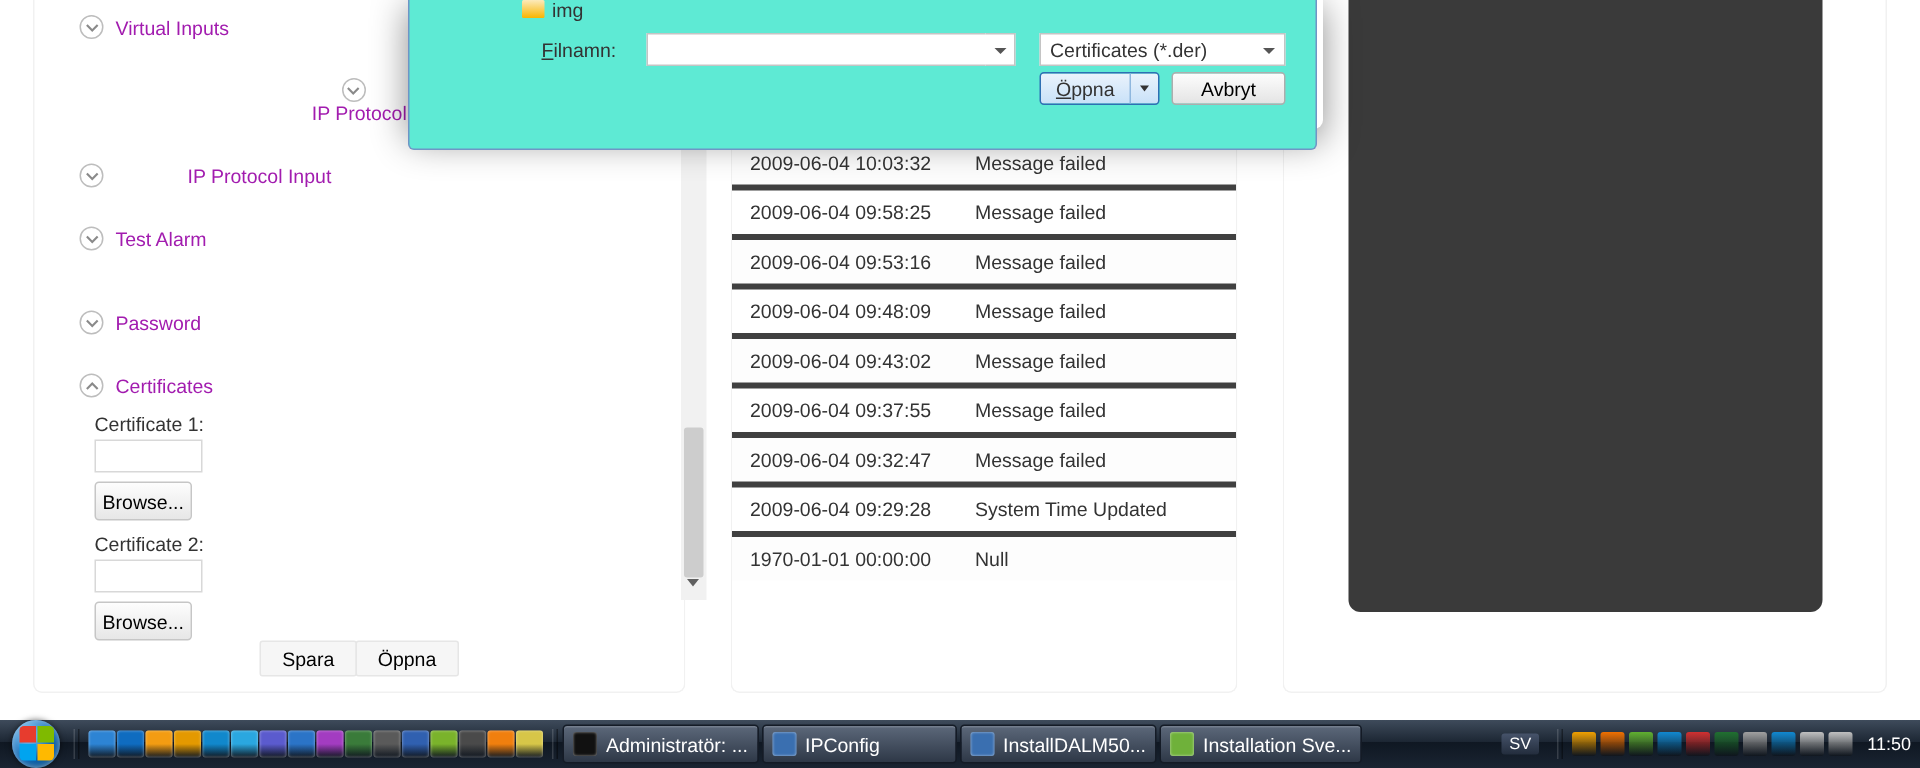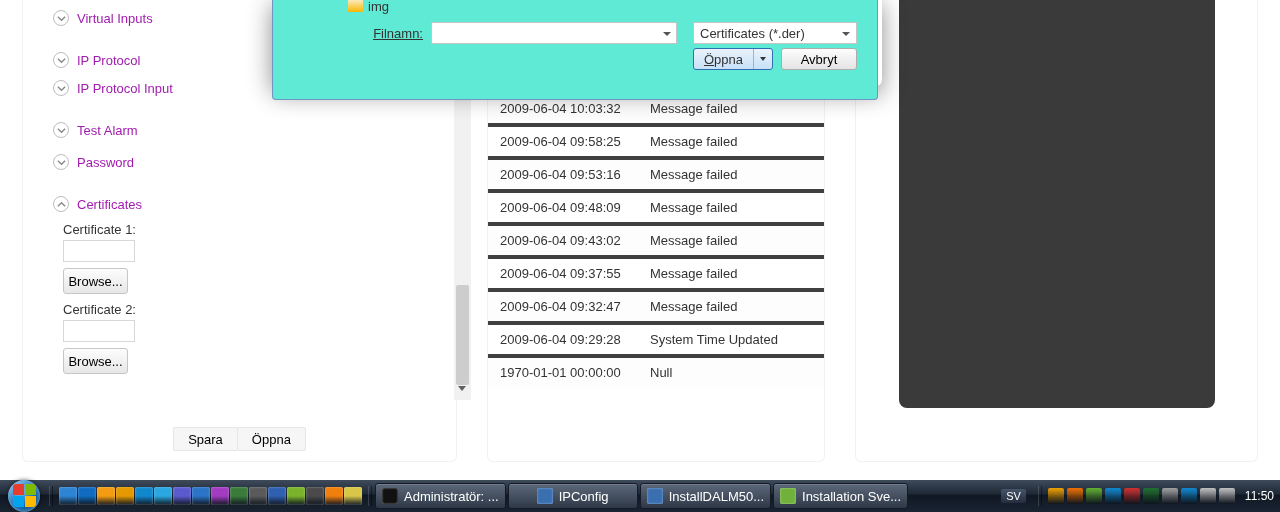--- a/index.html
+++ b/index.html
@@ -32,21 +32,21 @@
   .log-time { width:150px; color:#333; }
   .log-msg  { flex:1; color:#333; }
 
   
   .right-panel { position:absolute; left:855px; top:0; width:403px; height:462px; border:1px solid #f1f1f1; border-top:none; border-radius:0 0 6px 6px; background:#fff; display:flex; align-items:flex-start; justify-content:center; }
   .dark-box { width:316px; height:408px; background:#3a3a3a; border-radius:0 0 8px 8px; margin-top:0; }
 
   
   .dialog-shadow { position:absolute; left:272px; top:-4px; width:610px; height:90px; box-shadow:0 8px 24px rgba(0,0,0,0.45); border-radius:0 0 6px 6px; }
   .dialog { position:absolute; left:272px; top:0; width:606px; height:100px; background:#5eead4; border:1px solid #6f95c6; border-top:none; border-radius:0 0 4px 4px; }
-  .filename-lbl  { position:absolute; left:100px; top:26px; text-align:right; width:50px;text-decoration:underline; }
+  .filename-lbl  { position:absolute; left:88px; top:26px; width:50px; }
   .filename-input{ position:absolute; left:158px; top:22px; width:245px; height:22px; border:1px solid #c4c4c4; background:#fff; padding:1px 4px;}
   .filename-dd   { position:absolute; left:384px; top:22px; width:20px; height:22px; border:1px solid #c4c4c4;border-left:none; background:#fff;}
   .filename-dd::after{content:"";position:absolute;right:5px;top:9px;border:4px solid transparent;border-top:4px solid #555;}
   .filetype-sel  { position:absolute; left:420px; top:22px; width:164px; height:22px; border:1px solid #c4c4c4; background:#fff; padding:2px 4px; }
   .filetype-sel::after{content:"";position:absolute;right:6px;top:9px;border:4px solid transparent;border-top:4px solid #555;}
   .open-btn { position:absolute; left:420px; top:48px; width:80px; height:22px; border:1px solid #2e6fb3; background:linear-gradient(#eaf3fc,#c9e1f8); border-radius:3px; display:flex; }
   .open-btn .main{flex:1;display:flex;align-items:center;justify-content:center;border-right:1px solid #8fb7de;text-decoration:underline; text-decoration-color:transparent;}
   .open-btn .main span{position:relative;}
   .open-btn .main span::first-letter{text-decoration:underline;}
   .open-btn .dd{width:18px;display:flex;align-items:center;justify-content:center;}
@@ -62,21 +62,21 @@
   .taskbar { position:absolute; left:0; bottom:0; width:1280px; height:32px; background:linear-gradient(#3e4b5b 0%,#1d2734 45%,#0f1722 46%,#1a2432 100%); display:flex; align-items:center; }
   .start-orb { width:47px; height:32px; display:flex;align-items:center;justify-content:center; }
   .start-orb .orb{width:32px;height:32px;border-radius:50%;background:radial-gradient(circle at 35% 30%,#89d0ff 0%,#0b63b0 55%,#033860 100%);box-shadow:inset 0 0 5px rgba(255,255,255,0.6),0 0 4px rgba(0,0,0,0.6);position:relative;overflow:hidden;}
   .orb .q{position:absolute;width:11px;height:11px;}
   .orb .q1{top:4px;left:5px;background:#e73c2e;border-radius:3px 0 0 0;}
   .orb .q2{top:4px;left:17px;background:#7fba00;border-radius:0 3px 0 0;}
   .orb .q3{top:16px;left:5px;background:#00a4ef;border-radius:0 0 0 3px;}
   .orb .q4{top:16px;left:17px;background:#ffb900;border-radius:0 0 3px 0;}
   .ql { display:flex; height:100%; align-items:center; gap:1px; padding:0 4px;}
   .ql .ico{width:18px;height:18px;border-radius:2px;}
-  .task-btn { height:26px; min-width:130px; margin:0 1px; background:linear-gradient(#5c687a,#2e3847); border:1px solid #141b26; border-radius:3px; display:flex; align-items:center; padding:0 6px; color:#fff; gap:6px; box-shadow:inset 0 1px 0 rgba(255,255,255,0.15);justify-content:center;}
+  .task-btn { height:26px; min-width:130px; margin:0 1px; background:linear-gradient(#5c687a,#2e3847); border:1px solid #141b26; border-radius:3px; display:flex; align-items:center; padding:0 6px; color:#fff; gap:6px; box-shadow:inset 0 1px 0 rgba(255,255,255,0.15);}
   .task-btn .ticon{width:16px;height:16px;}
   .tray { margin-left:auto; display:flex; align-items:center; height:100%; padding:0 6px; color:#fff; gap:4px; }
   .tray .lang{background:linear-gradient(#46536a,#232d3d);padding:1px 5px;border-radius:2px;font-size:11px;margin-right:6px;}
   .tray .tico{width:16px;height:16px;}
   .tray .clock{font-size:12px;margin-left:6px;}
   .sep{width:4px;height:20px;border-left:1px solid rgba(255,255,255,0.15);border-right:1px solid rgba(0,0,0,0.4);margin:0 2px;}
 
   .underline-first::first-letter{text-decoration:underline;}
 </style>
 </head>
@@ -85,45 +85,45 @@
 <div class="left-panel">
   <div id="accordion-host">
       <div class="accordion" style="margin-top: 4px;">
         <span class="acc-icon">
     <svg viewBox="0 0 10 10">
             <path d="M1 3 L5 7 L9 3" fill="none" stroke="#8a8a8a" stroke-width="1.6"></path>
           </svg>
   </span>
         <span>Virtual Inputs</span>
       </div>
+      <div class="accordion" style="margin-top: 14px; flex-direction: column;">
+        <span class="acc-icon">
+    <svg viewBox="0 0 10 10">
+            <path d="M1 3 L5 7 L9 3" fill="none" stroke="#8a8a8a" stroke-width="1.6"></path>
+          </svg>
+  </span>
+        <span>IP Protocol</span>
+      </div>
+      <div class="accordion" style="margin-top: 14px; gap: 48px;">
+        <span class="acc-icon">
+    <svg viewBox="0 0 10 10">
+            <path d="M1 3 L5 7 L9 3" fill="none" stroke="#8a8a8a" stroke-width="1.6"></path>
+          </svg>
+  </span>
+        <span>IP Protocol Input</span>
+      </div>
       <div class="accordion" style="margin-top: 14px;">
         <span class="acc-icon">
     <svg viewBox="0 0 10 10">
             <path d="M1 3 L5 7 L9 3" fill="none" stroke="#8a8a8a" stroke-width="1.6"></path>
           </svg>
   </span>
-        <span>IP Protocol</span>
-      </div>
-      <div class="accordion" style="margin-top: 0;">
-        <span class="acc-icon">
-    <svg viewBox="0 0 10 10">
-            <path d="M1 3 L5 7 L9 3" fill="none" stroke="#8a8a8a" stroke-width="1.6"></path>
-          </svg>
-  </span>
-        <span>IP Protocol Input</span>
-      </div>
-      <div class="accordion" style="margin-top: 14px;">
-        <span class="acc-icon">
-    <svg viewBox="0 0 10 10">
-            <path d="M1 3 L5 7 L9 3" fill="none" stroke="#8a8a8a" stroke-width="1.6"></path>
-          </svg>
-  </span>
         <span>Test Alarm</span>
       </div>
-      <div class="accordion" style="margin-top: 4px;">
+      <div class="accordion" style="margin-top: 28px;">
         <span class="acc-icon">
     <svg viewBox="0 0 10 10">
             <path d="M1 3 L5 7 L9 3" fill="none" stroke="#8a8a8a" stroke-width="1.6"></path>
           </svg>
   </span>
         <span>Password</span>
       </div>
       <div class="accordion" style="margin-top: 14px;">
         <span class="acc-icon">
     <svg viewBox="0 0 10 10">

